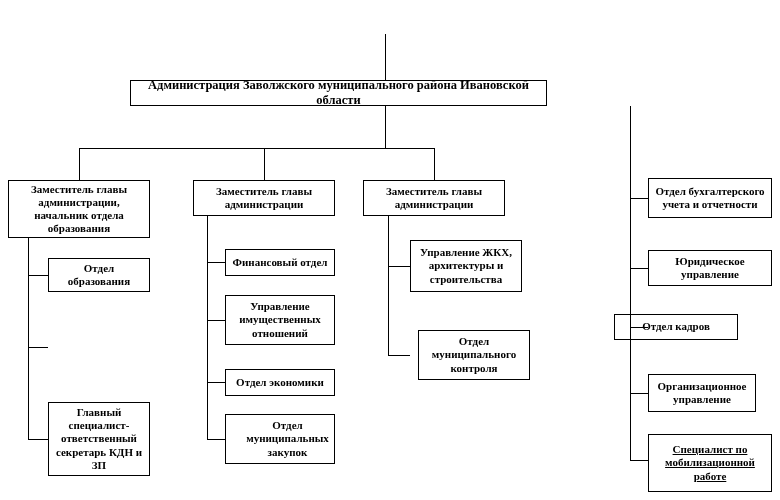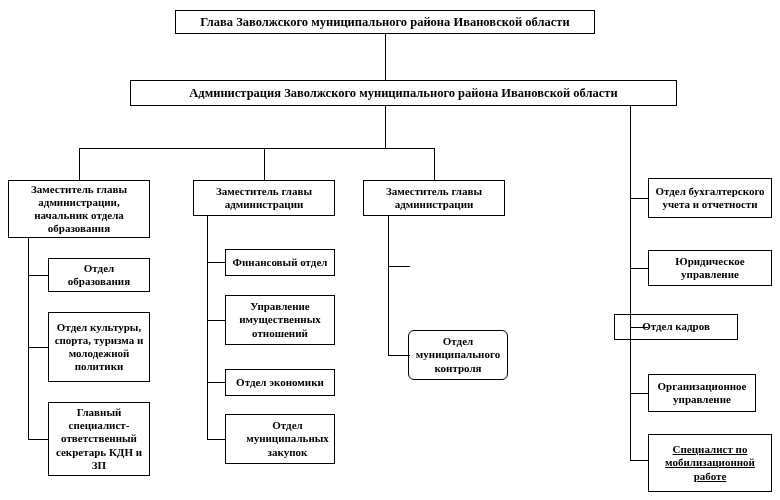--- a/index.html
+++ b/index.html
@@ -32,40 +32,39 @@
     background: #000000;
   }
   .vline { width: 1px; }
   .hline { height: 1px; }
 </style>
 </head>
 <body>
 
 <div id="stage">
 
-  <div class="box box-lg" style="left:175px; top:10px; width:420px; height:24px;">Глава Заволжского муниципального района Ивановской области</div>
 
-  <div class="box box-lg" style="left:130px; top:80px; width:547px; height:26px;">Администрация Заволжского муниципального района Ивановской области</div>
+  <div class="box box-lg" style="left:130px; top:80px; width:417px; height:26px;">Администрация Заволжского муниципального района Ивановской области</div>
 
   <div class="box" style="left:8px; top:180px; width:142px; height:58px;">Заместитель главы администрации, начальник отдела образования</div>
 
   <div class="box" style="left:193px; top:180px; width:142px; height:36px;">Заместитель главы администрации</div>
 
   <div class="box" style="left:363px; top:180px; width:142px; height:36px;">Заместитель главы администрации</div>
 
   <div class="box" style="left:48px; top:258px; width:102px; height:34px;">Отдел образования</div>
-  <div class="box" style="left:48px; top:312px; width:102px; height:70px;">Отдел культуры, спорта, туризма и молодежной политики</div>
   <div class="box" style="left:48px; top:402px; width:102px; height:74px;">Главный специалист- ответственный секретарь КДН и ЗП</div>
 
   <div class="box" style="left:225px; top:249px; width:110px; height:27px;">Финансовый отдел</div>
   <div class="box" style="left:225px; top:369px; width:110px; height:27px;">Отдел экономики</div>
   <div class="box" style="left:225px; top:295px; width:110px; height:50px;">Управление имущественных отношений</div>
   <div class="box" style="left:225px; top:414px; width:110px; height:50px;padding-left:19px;">Отдел муниципальных закупок</div>
 
-  <div class="box" style="left:408px; top:330px; width:100px; height:50px;border-radius:6px;">Отдел муниципального контроля</div>
+  <div class="box" style="left:410px; top:240px; width:112px; height:52px;">Управление ЖКХ, архитектуры и строительства</div>
+  <div class="box" style="left:418px; top:330px; width:112px; height:50px;">Отдел муниципального контроля</div>
 
   <div class="box" style="left:648px; top:178px; width:124px; height:40px;">Отдел бухгалтерского учета и отчетности</div>
   <div class="box" style="left:648px; top:250px; width:124px; height:36px;">Юридическое управление</div>
   <div class="box" style="left:614px; top:314px; width:124px; height:26px;">Отдел кадров</div>
   <div class="box" style="left:648px; top:374px; width:108px; height:38px;">Организационное управление</div>
   <div class="box" style="left:648px; top:434px; width:124px; height:58px;text-decoration:underline;">Специалист по мобилизационной работе</div>
 
   <div class="vline" style="left:385px; top:34px; height:46px;"></div>
 
   <div class="vline" style="left:385px; top:106px; height:42px;"></div>

